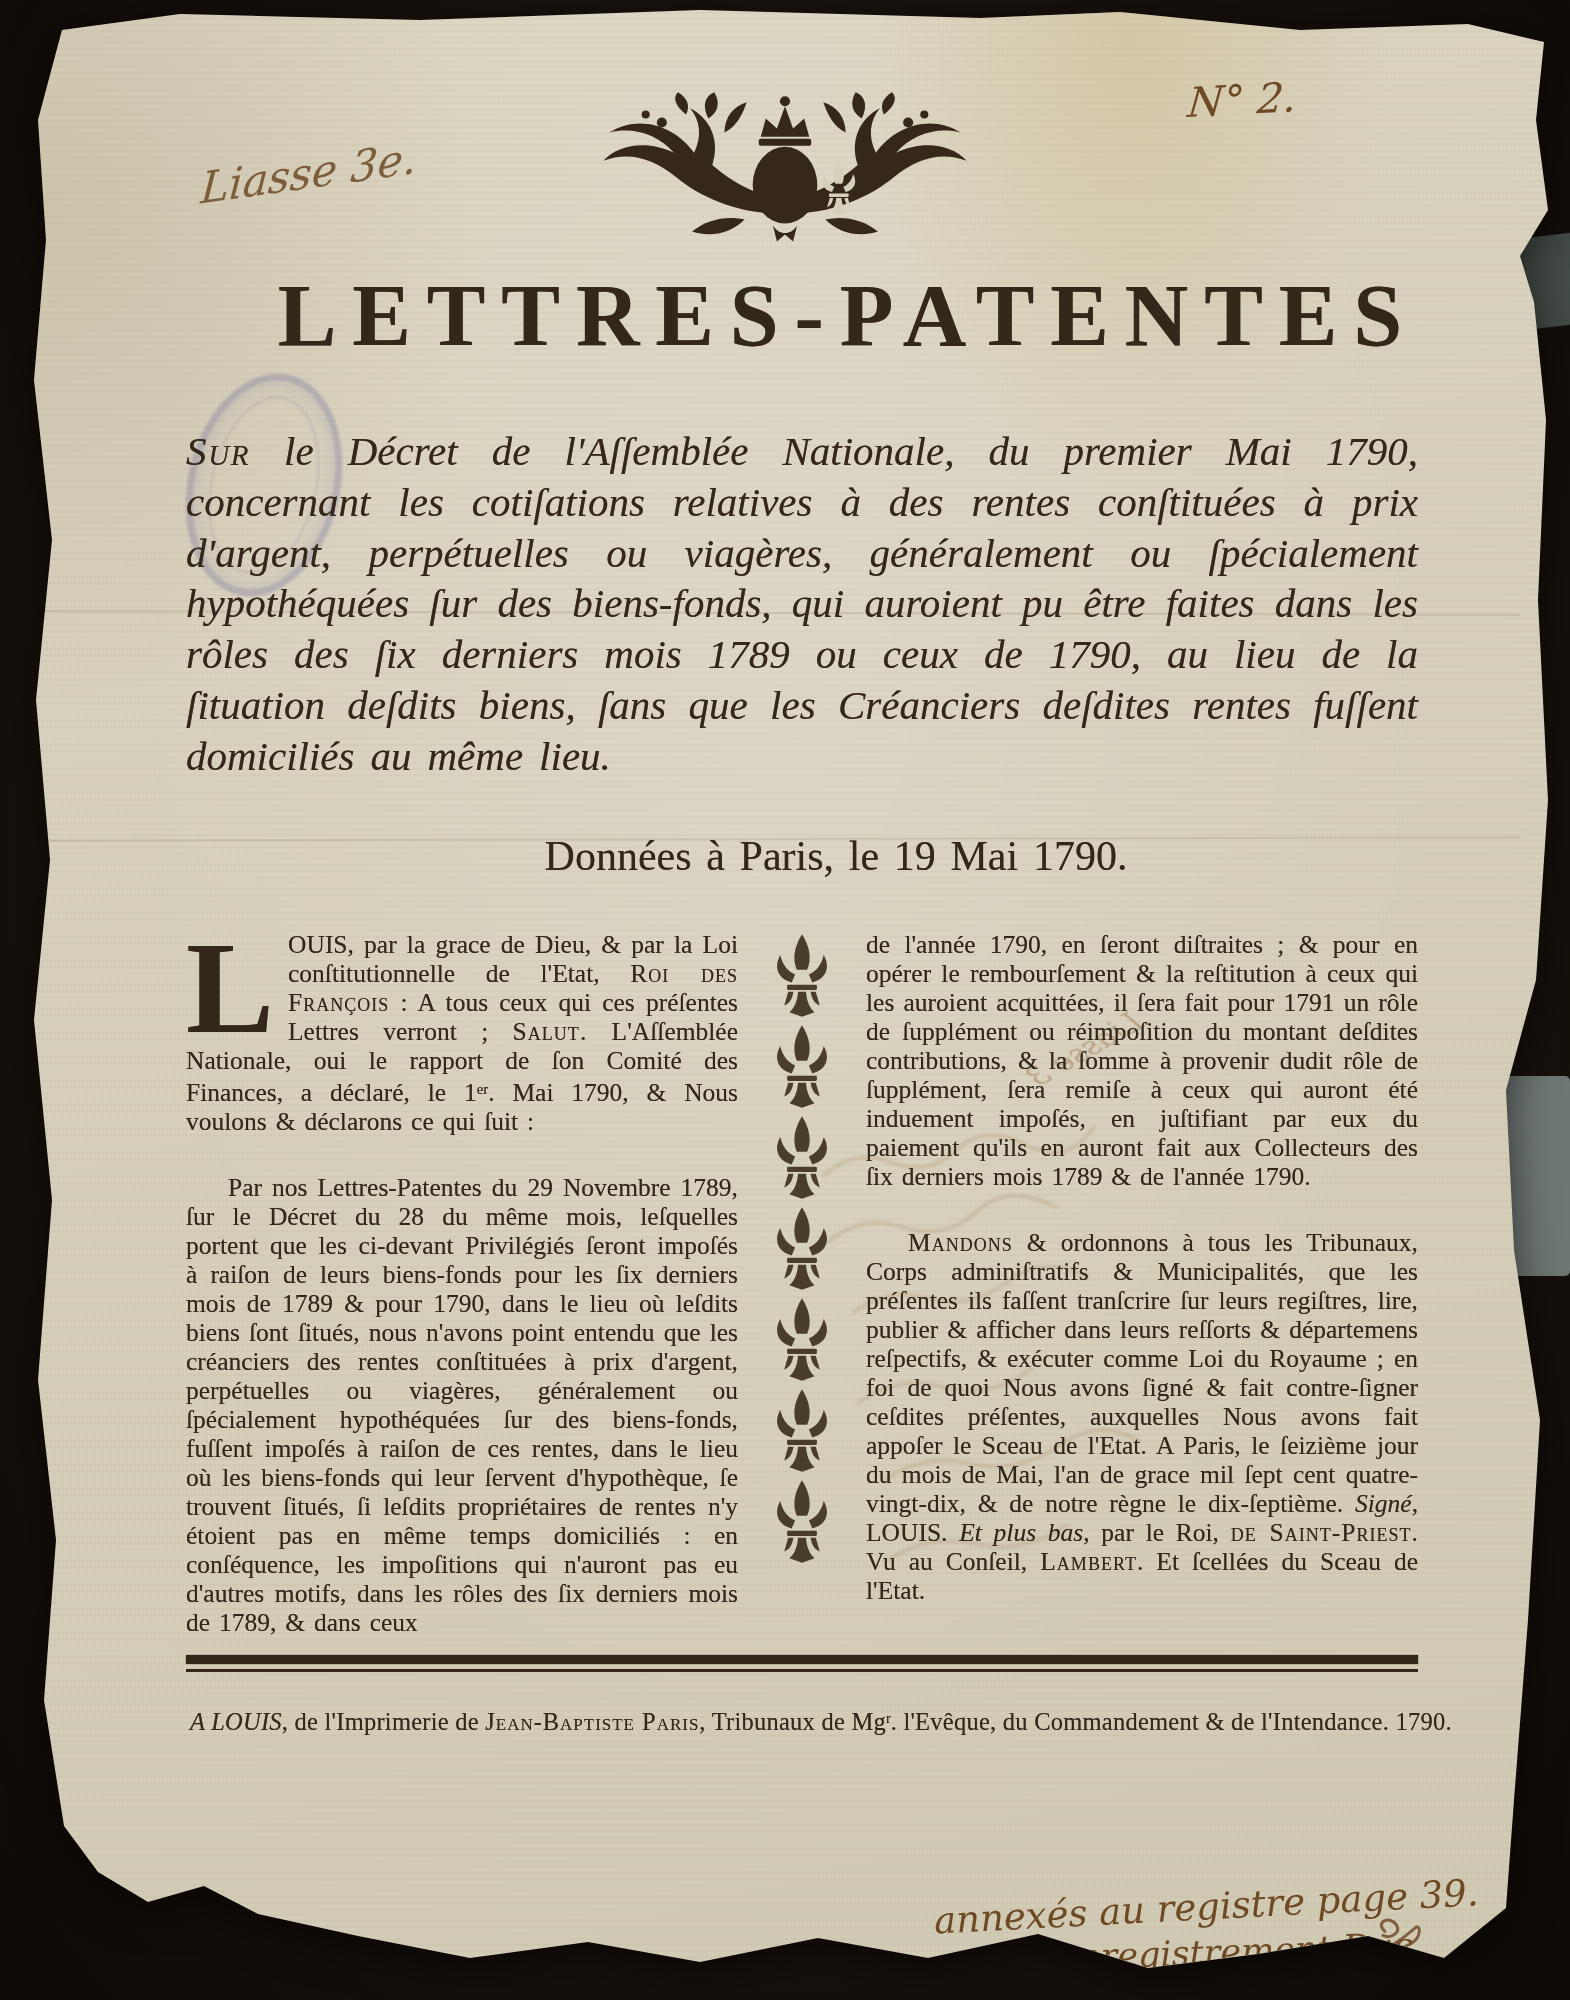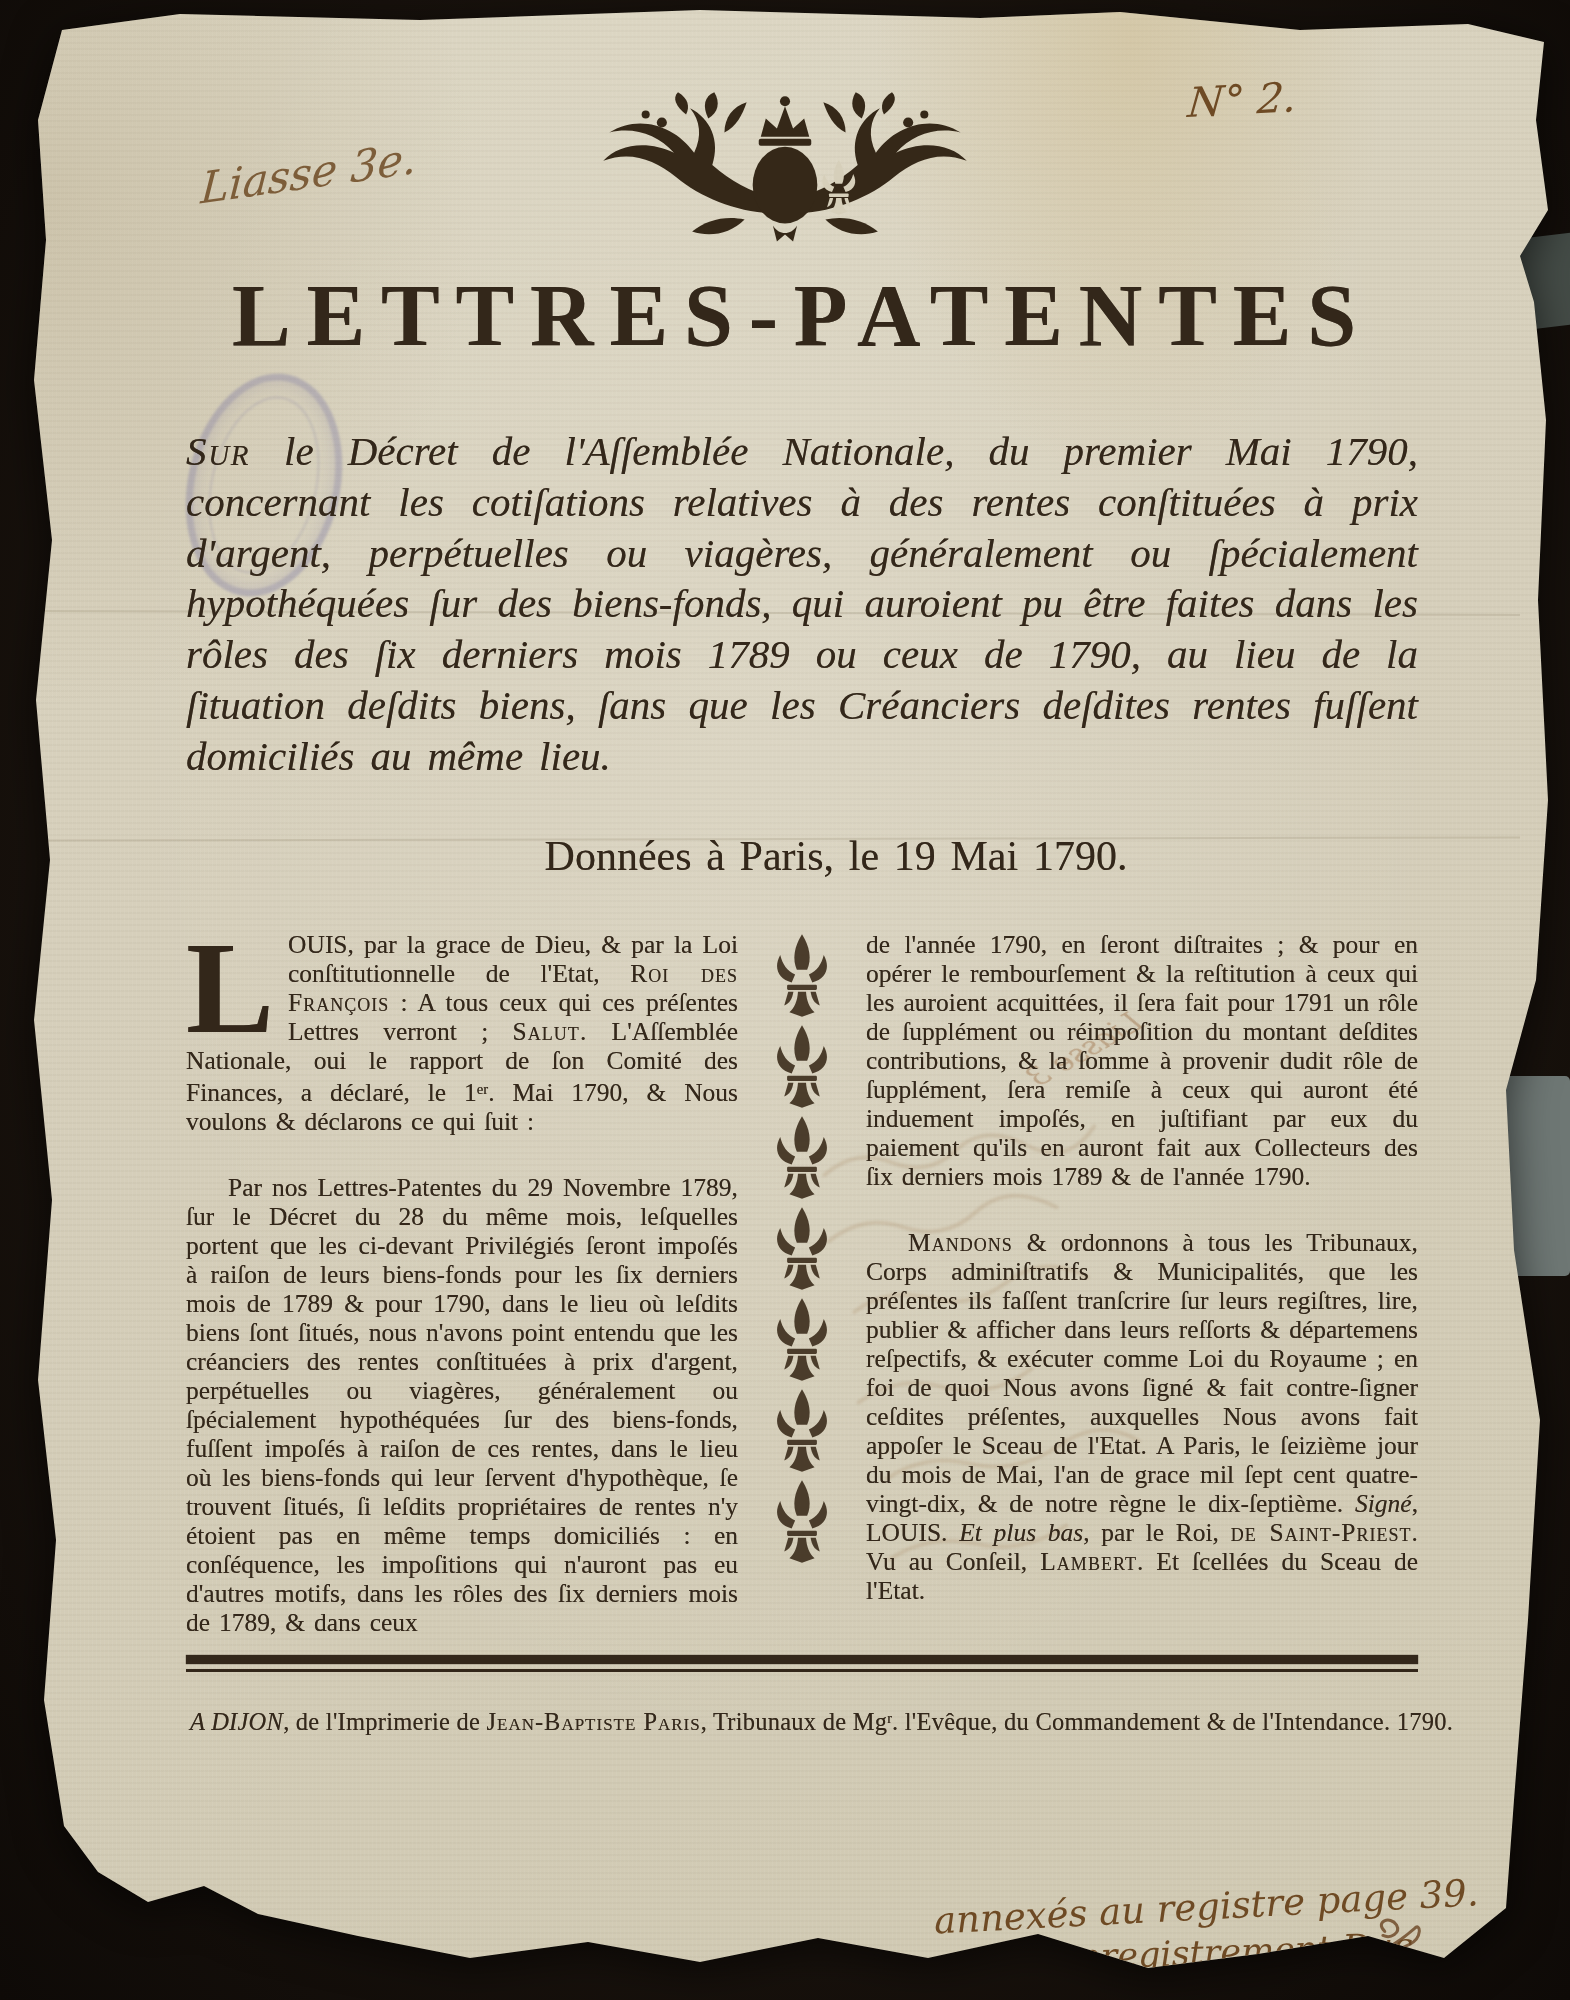--- a/index.html
+++ b/index.html
@@ -47,21 +47,21 @@
   .reg2{font-size:35px;margin:4px 0 0 28px;}
   .reg3{font-size:25px;margin:-4px 0 0 244px;}
   .flourish{position:absolute;left:290px;top:36px;opacity:.8;}
 
   
   .ghost{position:absolute;left:838px;top:1120px;opacity:.5;transform:rotate(-9deg);filter:blur(1px);}
 
   
   .content{position:relative;margin-left:186px;width:1232px;padding-top:272px;
     text-shadow:0 0 .6px rgba(44,33,20,.55);}
-  .title1{margin:0;text-align:center;font-size:88px;font-weight:700;letter-spacing:.18em;line-height:1;white-space:nowrap;}
+  .title1{margin:0;text-align:right;font-size:88px;font-weight:700;letter-spacing:.18em;line-height:1;white-space:nowrap;}
   .title2{margin:58px 0 0 0;text-align:center;font-size:104px;font-weight:700;letter-spacing:.30em;word-spacing:.25em;line-height:1;white-space:nowrap;}
   .argument{margin:66px 0 0 0;font-style:italic;font-size:41px;line-height:1.24;text-align:justify;word-spacing:.14em;}
   .dateline{margin:50px 0 0 0;text-align:center;font-size:42px;word-spacing:.10em;transform:translateX(34px);}
   .columns{display:flex;justify-content:space-between;margin-top:50px;}
   .col{width:552px;font-size:25.5px;line-height:29px;text-align:justify;word-spacing:.10em;}
   .col p{margin:0;}
   .col p + p{margin-top:37px;}
   .indent{text-indent:42px;}
   .dropcap{float:left;font-size:132px;line-height:.76;font-weight:700;margin:8px 14px 0 0;}
   .fleur-col{width:104px;display:flex;flex-direction:column;align-items:center;gap:5px;padding-top:2px;}
@@ -181,21 +181,21 @@
           <p>de l'année 1790, en ſeront diſtraites ; &amp; pour en opérer le rembourſement &amp; la reſtitution à ceux qui les auroient acquittées, il ſera fait pour 1791 un rôle de ſupplément ou réimpoſition du montant deſdites contributions, &amp; la ſomme à provenir dudit rôle de ſupplément, ſera remiſe à ceux qui auront été induement impoſés, en juſtifiant par eux du paiement qu'ils en auront fait aux Collecteurs des ſix derniers mois 1789 &amp; de l'année 1790.</p>
           <p class="indent"><span class="r-sc">Mandons</span><span> &amp; ordonnons à tous les Tribunaux, Corps adminiſtratifs &amp; Municipalités, que les préſentes ils faſſent tranſcrire ſur leurs regiſtres, lire, publier &amp; afficher dans leurs reſſorts &amp; départemens reſpectifs, &amp; exécuter comme Loi du Royaume ; en foi de quoi Nous avons ſigné &amp; fait contre-ſigner ceſdites préſentes, auxquelles Nous avons fait appoſer le Sceau de l'Etat. A Paris, le ſeizième jour du mois de Mai, l'an de grace mil ſept cent quatre-vingt-dix, &amp; de notre règne le dix-ſeptième. </span><span class="r-it">Signé</span><span>, LOUIS. </span><span class="r-it">Et plus bas</span><span>, par le Roi, </span><span class="r-sc">de Saint-Priest</span><span>. Vu au Conſeil, </span><span class="r-sc">Lambert</span><span>. Et ſcellées du Sceau de l'Etat.</span></p>
         </div>
       </div>
 
       <div class="double-rule">
         <div class="rule-thick"></div>
         <div class="rule-thin"></div>
       </div>
 
-      <p class="imprint"><span class="r-it">A DIJON</span><span>, de l'Imprimerie de </span><span class="r-sc">Jean-Baptiste Paris</span><span>, Tribunaux de Mg</span><span class="r-sup">r</span><span>. l'Evêque, du Commandement &amp; de l'Intendance. 1790.</span></p>
+      <p class="imprint"><span class="r-it">A LOUIS</span><span>, de l'Imprimerie de </span><span class="r-sc">Jean-Baptiste Paris</span><span>, Tribunaux de Mg</span><span class="r-sup">r</span><span>. l'Evêque, du Commandement &amp; de l'Intendance. 1790.</span></p>
     </div>
 
     <div class="registry">
       <div class="hand reg1" style="position:static">annexés au registre page 39.</div>
       <div class="hand reg2" style="position:static">pour enregistrement Duc</div>
       <svg class="flourish" width="200" height="70" viewBox="0 0 200 70">
         <g fill="none" stroke="#6b4523" stroke-width="3" stroke-linecap="round">
           <path d="M4 40 C60 62 140 56 190 14 C196 8 198 24 184 30 C150 46 90 52 30 44"></path>
           <path d="M160 16 C150 6 166 0 172 10 C176 18 166 24 158 20"></path>
         </g>

